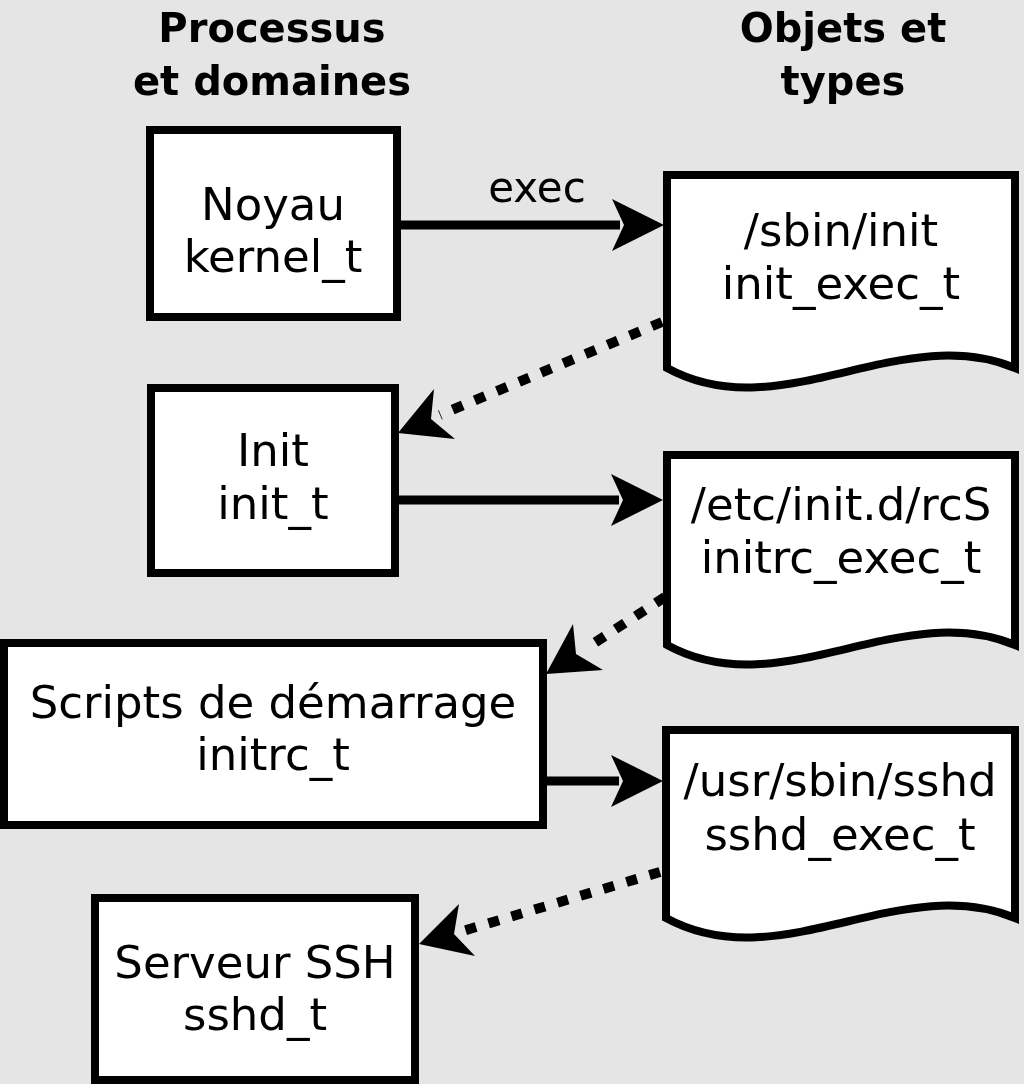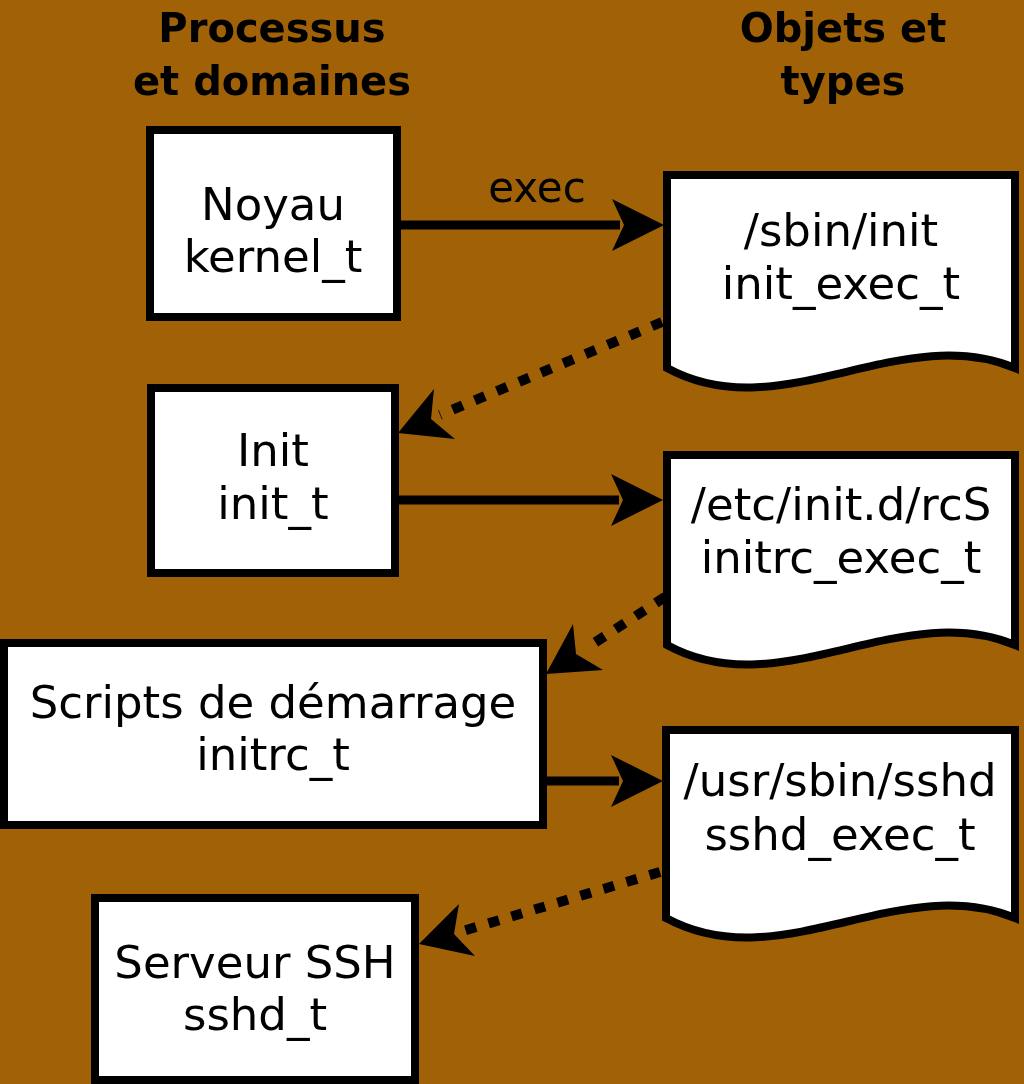--- a/index.html
+++ b/index.html
@@ -4,21 +4,21 @@
 <style>
   html, body {
     margin: 0;
     padding: 0;
     background: #ffffff;
   }
   .stage {
     position: relative;
     width: 1024px;
     height: 1084px;
-    background: #a16207;
+    background: #e5e5e5;
     overflow: hidden;
   }
   svg {
     display: block;
     font-family: "DejaVu Sans", "Liberation Sans", sans-serif;
   }
   .hdr {
     font-size: 40px;
     font-weight: bold;
     fill: #000000;

